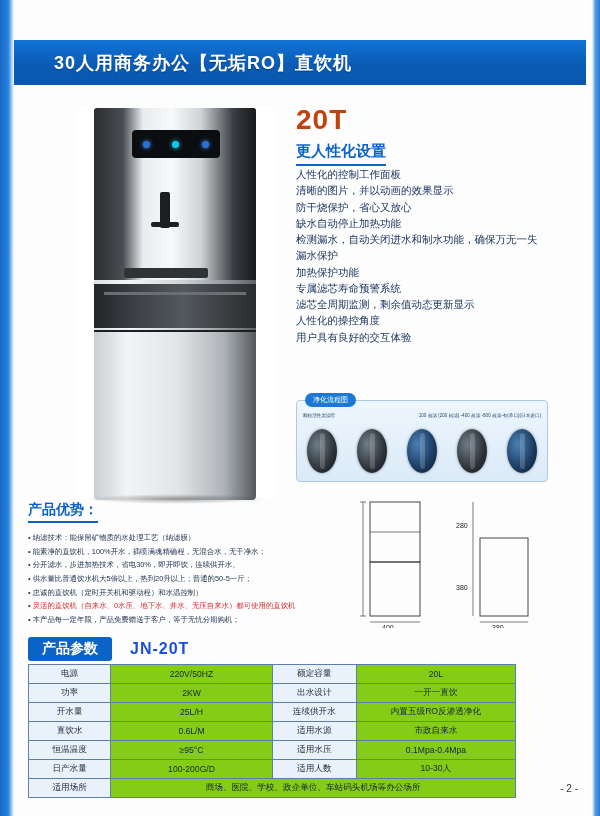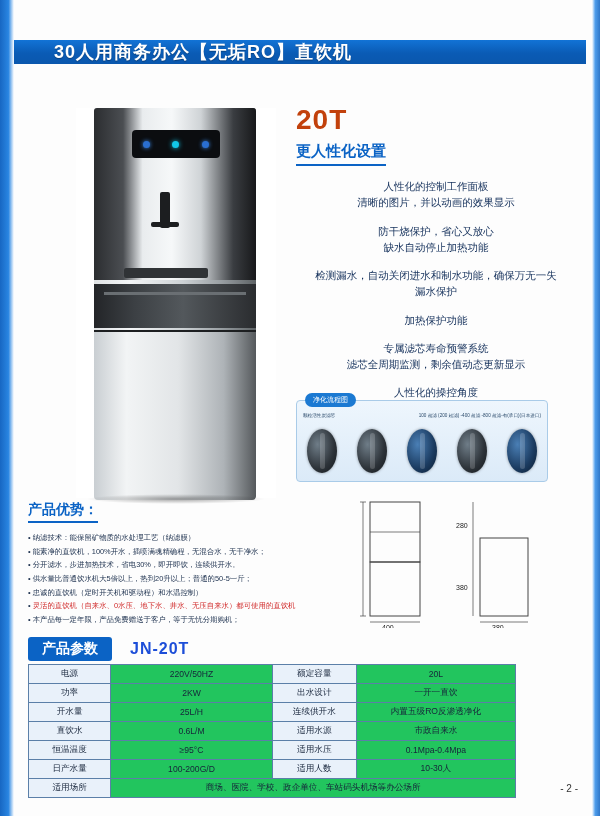--- a/index.html
+++ b/index.html
@@ -20,21 +20,21 @@
     background:linear-gradient(90deg,#0b5fbf 0%,#1e7fe0 60%,#ffffff 100%);
     opacity:.95;
   }
   .edge-bar-right{
     position:absolute;right:0;top:0;width:8px;height:816px;
     background:linear-gradient(270deg,#0b5fbf 0%,#2f8ce8 60%,#ffffff 100%);
     opacity:.85;
   }
   
   .banner{
-    position:absolute;left:14px;top:40px;width:572px;height:24px;
+    position:absolute;left:14px;top:40px;width:572px;height:45px;
     background:linear-gradient(180deg,#1273d6 0%,#0a5bb5 55%,#0a57ad 100%);
     display:flex;align-items:center;
   }
   .banner-title{
     color:#ffffff;font-size:18px;font-weight:bold;letter-spacing:1px;
     margin-left:40px;text-shadow:0 1px 1px rgba(0,0,0,.3);
     white-space:nowrap;
   }
   
   .product-photo{
@@ -92,21 +92,21 @@
     position:absolute;left:296px;top:104px;width:280px;
   }
   .model{
     font-size:28px;color:#c2410c;font-weight:bold;letter-spacing:1px;
   }
   .subhead{
     margin-top:6px;font-size:15px;color:#0b63c5;font-weight:bold;
     border-bottom:2px solid #0b63c5;display:inline-block;padding-bottom:3px;
   }
   .feat{
-    margin-top:12px;font-size:10.5px;color:#14305b;line-height:1.55;text-align:center;
+    margin-top:0;font-size:10.5px;color:#14305b;line-height:1.55;
   }
   .feat .l1{display:block;}
   
   .filter-box{
     position:absolute;left:296px;top:400px;width:250px;height:80px;
     background:linear-gradient(180deg,#eef6fd 0%,#dbeaf8 100%);
     border:1px solid #a9cbe8;border-radius:4px;
   }
   .filter-tag{
     position:absolute;left:8px;top:-8px;background:#1b79d2;color:#fff;
@@ -165,21 +165,21 @@
   table.params{
     position:absolute;left:28px;top:664px;width:488px;
     border-collapse:collapse;font-size:8.6px;color:#16243a;
   }
   table.params td{
     border:1px solid #5b7fa8;padding:2px 2px;text-align:center;height:14px;
   }
   table.params td.k{
     background:#e9f1fa;width:88px;white-space:nowrap;
   }
-  table.params td.v{background:#22c55e;width:185px;}
+  table.params td.v{background:#84cc16;width:185px;}
   table.params td.span{width:auto;}
   
   .pageno{
     position:absolute;right:22px;bottom:22px;font-size:10px;color:#333;
   }
 </style>
 </head>
 <body>
 
 <div class="page">

